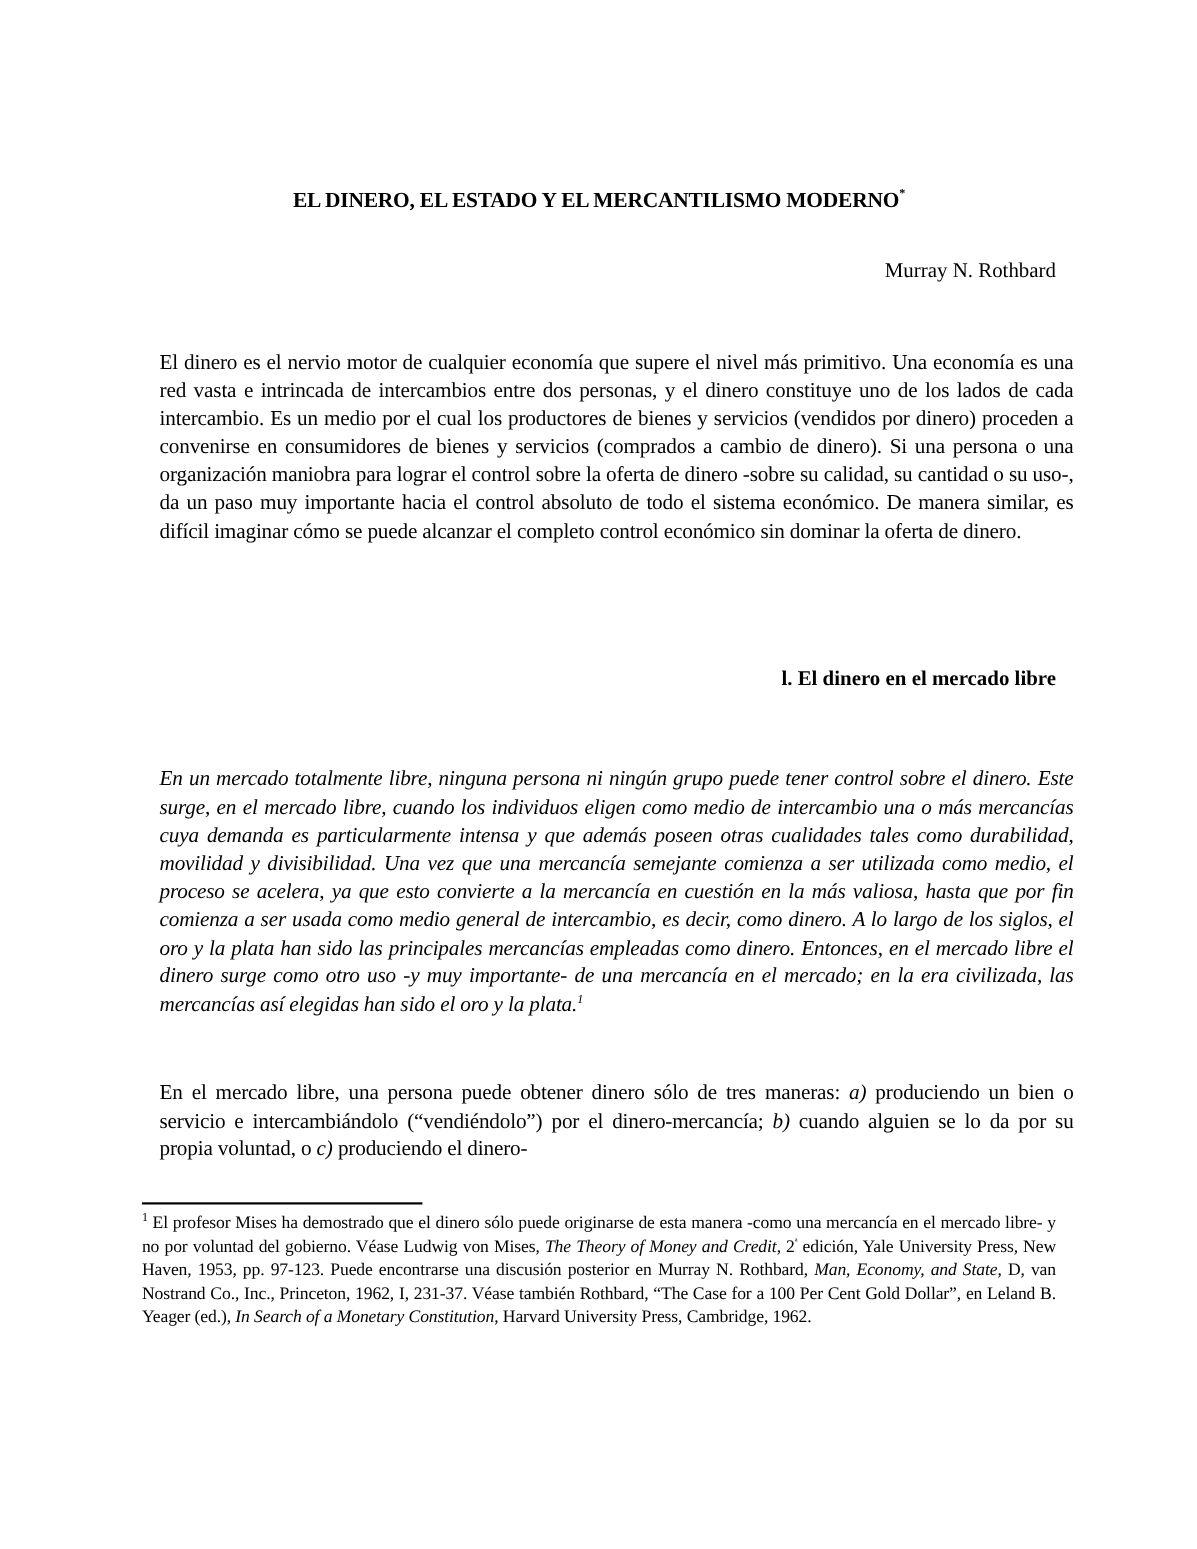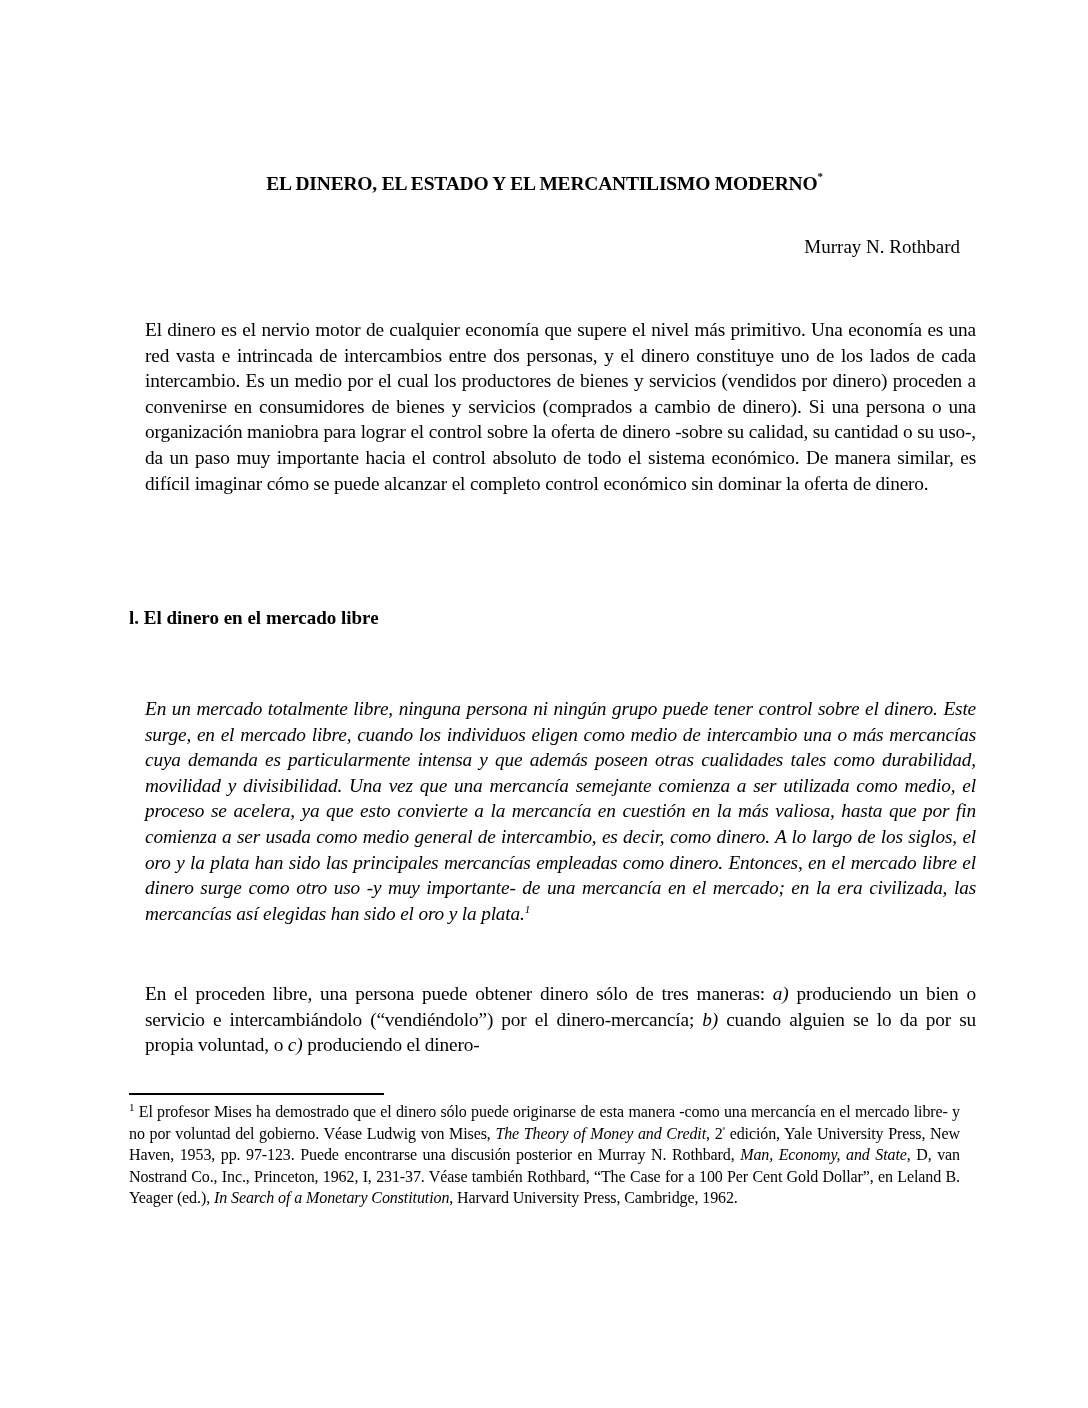--- a/index.html
+++ b/index.html
@@ -54,21 +54,21 @@
     text-align: justify;
     letter-spacing: -0.15px;
     margin-left: 16px;
   }
   .p1 { top: 317px; }
   .section-heading {
     position: absolute;
     top: 607px;
     left: 0;
     width: 831px;
-    text-align: left;
+    text-align: right;
     font-weight: bold;
     font-size: 19px;
   }
   .p2 { top: 696px; font-style: italic; }
   .p3 { top: 981px; }
   .footnote-rule {
     position: absolute;
     top: 1093px;
     left: 0;
     width: 255px;
@@ -117,21 +117,21 @@
     <p>El dinero es el nervio motor de cualquier economía que supere el nivel más primitivo. Una economía es una red vasta e intrincada de intercambios entre dos personas, y el dinero constituye uno de los lados de cada intercambio. Es un medio por el cual los productores de bienes y servicios (vendidos por dinero) proceden a convenirse en consumidores de bienes y servicios (comprados a cambio de dinero). Si una persona o una organización maniobra para lograr el control sobre la oferta de dinero -sobre su calidad, su cantidad o su uso-, da un paso muy importante hacia el control absoluto de todo el sistema económico. De manera similar, es difícil imaginar cómo se puede alcanzar el completo control económico sin dominar la oferta de dinero.</p>
   </div>
 
   <div class="section-heading">l. El dinero en el mercado libre</div>
 
   <div class="para p2">
     <p><span>En un mercado totalmente libre, ninguna persona ni ningún grupo puede tener control sobre el dinero. Este surge, en el mercado libre, cuando los individuos eligen como medio de intercambio una o más mercancías cuya demanda es particularmente intensa y que además poseen otras cualidades tales como durabilidad, movilidad y divisibilidad. Una vez que una mercancía semejante comienza a ser utilizada como medio, el proceso se acelera, ya que esto convierte a la mercancía en cuestión en la más valiosa, hasta que por fin comienza a ser usada como medio general de intercambio, es decir, como dinero. A lo largo de los siglos, el oro y la plata han sido las principales mercancías empleadas como dinero. Entonces, en el mercado libre el dinero surge como otro uso -y muy importante- de una mercancía en el mercado; en la era civilizada, las mercancías así elegidas han sido el oro y la plata.</span><span class="fn-ref">1</span></p>
   </div>
 
   <div class="para p3">
-    <p><span>En el proceden libre, una persona puede obtener dinero sólo de tres maneras: </span><i>a)</i><span> produciendo un bien o servicio e intercambiándolo (“vendiéndolo”) por el dinero-mercancía; </span><i>b)</i><span> cuando alguien se lo da por su propia voluntad, o </span><i>c)</i><span> produciendo el dinero-</span></p>
+    <p><span>En el mercado libre, una persona puede obtener dinero sólo de tres maneras: </span><i>a)</i><span> produciendo un bien o servicio e intercambiándolo (“vendiéndolo”) por el dinero-mercancía; </span><i>b)</i><span> cuando alguien se lo da por su propia voluntad, o </span><i>c)</i><span> produciendo el dinero-</span></p>
   </div>
 
   <div class="footnote-rule"></div>
 
   <div class="footnotes">
     <p class="footnote"><span class="fn-mark">1</span><span> El profesor Mises ha demostrado que el dinero sólo puede originarse de esta manera -como una mercancía en el mercado libre- y no por voluntad del gobierno. Véase Ludwig von Mises, </span><i>The Theory of Money and Credit</i><span>, 2</span><span class="sup-small">ª</span><span> edición, Yale University Press, New Haven, 1953, pp. 97-123. Puede encontrarse una discusión posterior en Murray N. Rothbard, </span><i>Man, Economy, and State</i><span>, D, van Nostrand Co., Inc., Princeton, 1962, I, 231-37. Véase también Rothbard, “The Case for a 100 Per Cent Gold Dollar”, en Leland B. Yeager (ed.), </span><i>In Search of a Monetary Constitution</i><span>, Harvard University Press, Cambridge, 1962.</span></p>
   </div>
 
 </div>
 

